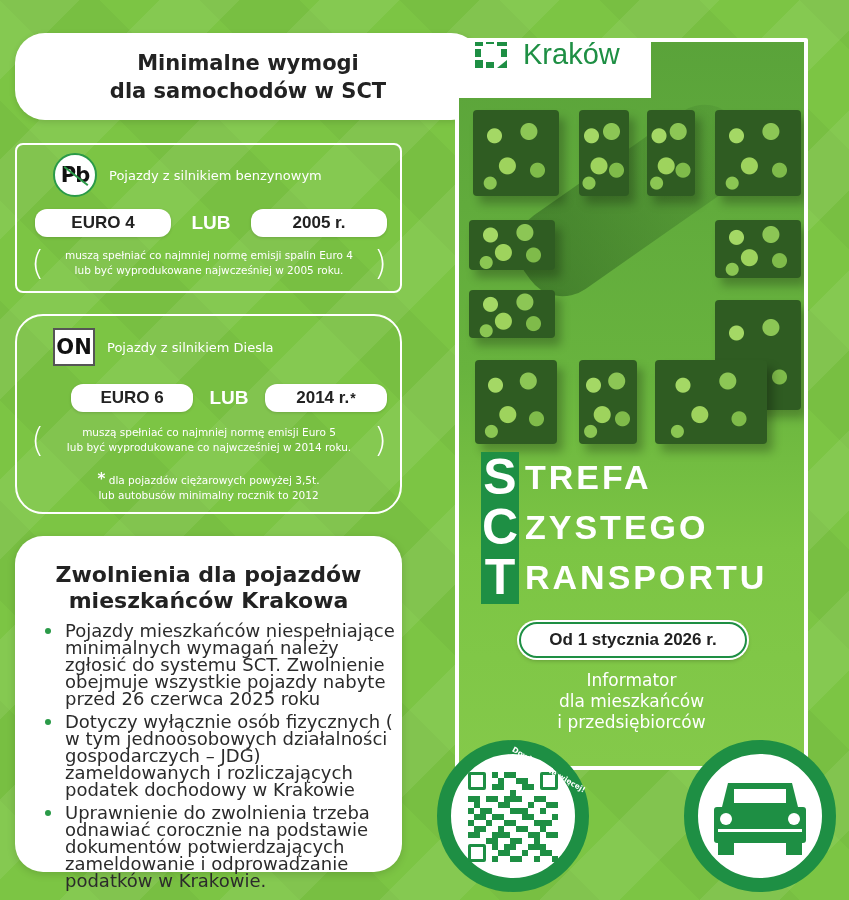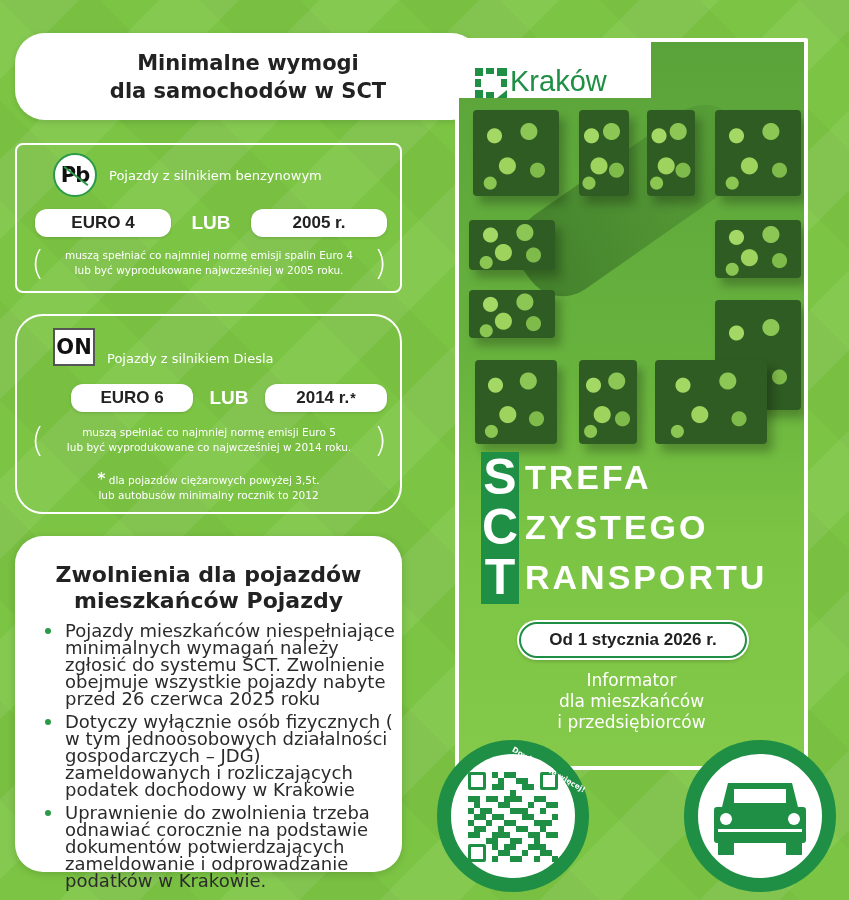--- a/index.html
+++ b/index.html
@@ -30,21 +30,21 @@
       position: absolute; left: 15px; width: 387px;
       border: 2.5px solid #fff; border-radius: 28px;
     }
     .req-box.petrol { top: 143px; height: 150px; border-radius: 8px; }
     .req-box.diesel { top: 314px; height: 200px; }
 
     .req-head {
       position: absolute; left: 36px; display: flex; align-items: center; gap: 12px;
     }
     .petrol .req-head { top: 8px; }
-    .diesel .req-head { top: 12px; align-items: flex-end; }
+    .diesel .req-head { top: 12px; }
     .pb-icon {
       width: 44px; height: 44px; border-radius: 50%; background: #fff;
       border: 2px solid #2a9a48; position: relative;
       display: flex; align-items: center; justify-content: center;
       font-weight: bold; font-size: 21px; color: #111; letter-spacing: -1px;
     }
     .pb-icon::after {
       content: ""; position: absolute; left: 6px; top: 20px; width: 30px; height: 2px;
       background: #2a9a48; transform: rotate(38deg);
     }
@@ -105,21 +105,21 @@
 
     
     .cover {
       position: absolute; left: 455px; top: 38px; width: 353px; height: 732px;
       border: 4px solid #fff; border-radius: 2px;
       background: linear-gradient(180deg, #5aa33a 0%, #68b33e 45%, #7cc544 70%, #84c94a 100%);
       overflow: hidden;
     }
     .logo-box {
       position: absolute; left: -4px; top: -4px; width: 196px; height: 60px; background: #fff;
-      display: flex; align-items: flex-end; padding-left: 20px; gap: 3px;
+      display: flex; align-items: flex-start; padding-left: 20px; gap: 16px;
     }
     .logo-mark { width: 32px; height: 30px; position: relative; }
     .logo-mark i { position: absolute; background: #1e8f44; }
     .logo-text { font-family: "Liberation Sans", sans-serif; font-size: 29px; color: #1e8f44; }
 
     .trees { position: absolute; left: 8px; top: 68px; width: 330px; height: 340px; }
     .tree {
       position: absolute; border-radius: 4px;
       background:
         radial-gradient(circle at 25% 30%, #a4d865 0 7px, transparent 8px),
@@ -232,21 +232,21 @@
   </div>
   <div class="footnote">
     <div><span class="star">*</span> <span>dla pojazdów ciężarowych powyżej 3,5t.</span></div>
     <div>lub autobusów minimalny rocznik to 2012</div>
   </div>
 </div>
 
 <div class="exempt-card">
   <div class="exempt-title">
     <span>Zwolnienia dla pojazdów</span>
-    <span>mieszkańców Pojazdy</span>
+    <span>mieszkańców Krakowa</span>
   </div>
   <ul class="exempt-list">
     <li><span class="bullet"></span><span>Pojazdy mieszkańców niespełniające minimalnych wymagań należy zgłosić do systemu SCT. Zwolnienie obejmuje wszystkie pojazdy nabyte przed 26 czerwca 2025 roku</span></li>
     <li><span class="bullet"></span><span>Dotyczy wyłącznie osób fizycznych ( w tym jednoosobowych działalności gospodarczych – JDG) zameldowanych i rozliczających podatek dochodowy w Krakowie</span></li>
     <li><span class="bullet"></span><span>Uprawnienie do zwolnienia trzeba odnawiać corocznie na podstawie dokumentów potwierdzających zameldowanie i odprowadzanie podatków w Krakowie.</span></li>
   </ul>
 </div>
 
 <div class="cover">
   <div class="logo-box">

